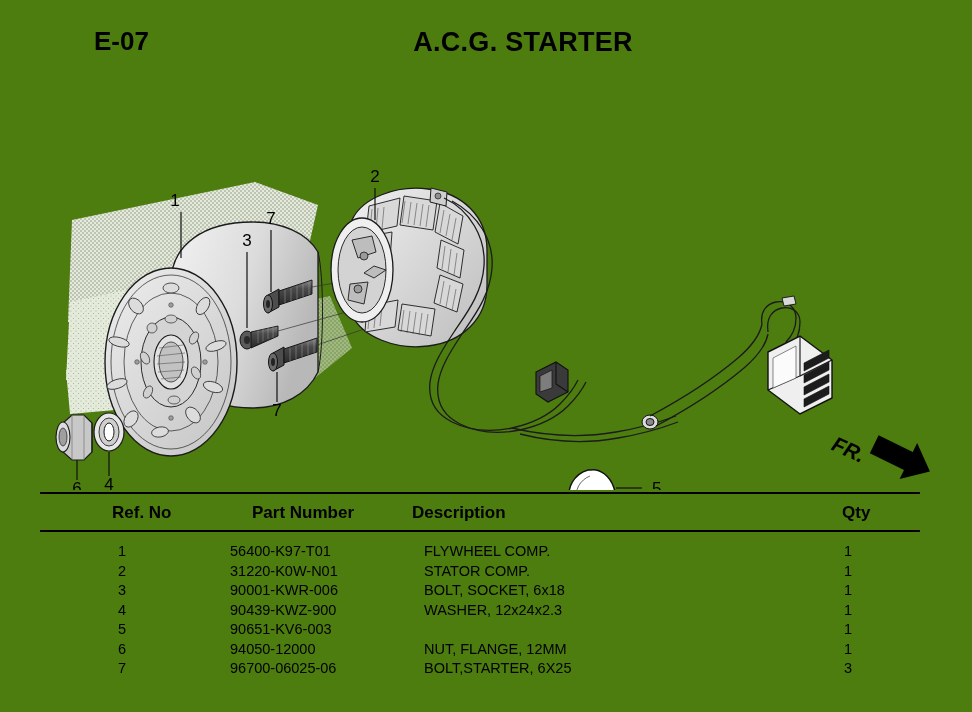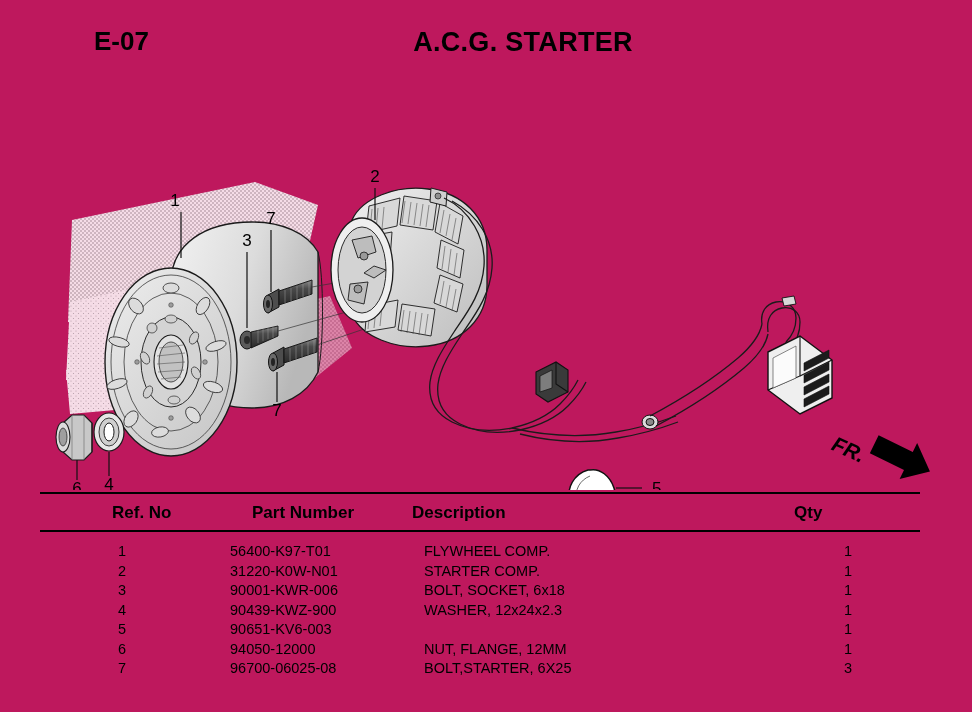--- a/index.html
+++ b/index.html
@@ -10,21 +10,21 @@
   }
   body {
     font-family: "Liberation Sans", sans-serif;
     color: #000000;
   }
   #page {
     position: relative;
     width: 972px;
     height: 712px;
     overflow: hidden;
-    background: #be185d;
+    background: #4d7c0f;
   }
 
   
   #section-code {
     position: absolute;
     left: 94px;
     top: 26px;
     font-size: 26px;
     font-weight: bold;
     letter-spacing: 0px;
@@ -102,21 +102,21 @@
   #table-header span {
     position: absolute;
     top: 9px;
     font-size: 17px;
     font-weight: bold;
     white-space: nowrap;
   }
   .col-ref   { left: 72px; }
   .col-part  { left: 212px; }
   .col-desc  { left: 372px; }
-  .col-qty   { left: 754px; text-align: right; }
+  .col-qty   { left: 802px; text-align: right; }
 
   #table-body {
     position: relative;
     padding-top: 11px;
   }
   .part-row {
     position: relative;
     height: 19.5px;
     font-size: 14.5px;
     white-space: nowrap;
@@ -499,21 +499,21 @@
     <div id="table-body">
       <div class="part-row">
         <span class="cell-ref">1</span>
         <span class="cell-part">56400-K97-T01</span>
         <span class="cell-desc">FLYWHEEL COMP.</span>
         <span class="cell-qty">1</span>
       </div>
       <div class="part-row">
         <span class="cell-ref">2</span>
         <span class="cell-part">31220-K0W-N01</span>
-        <span class="cell-desc">STARTER COMP.</span>
+        <span class="cell-desc">STATOR COMP.</span>
         <span class="cell-qty">1</span>
       </div>
       <div class="part-row">
         <span class="cell-ref">3</span>
         <span class="cell-part">90001-KWR-006</span>
         <span class="cell-desc">BOLT, SOCKET, 6x18</span>
         <span class="cell-qty">1</span>
       </div>
       <div class="part-row">
         <span class="cell-ref">4</span>
@@ -527,20 +527,20 @@
         <span class="cell-qty">1</span>
       </div>
       <div class="part-row">
         <span class="cell-ref">6</span>
         <span class="cell-part">94050-12000</span>
         <span class="cell-desc">NUT, FLANGE, 12MM</span>
         <span class="cell-qty">1</span>
       </div>
       <div class="part-row">
         <span class="cell-ref">7</span>
-        <span class="cell-part">96700-06025-08</span>
+        <span class="cell-part">96700-06025-06</span>
         <span class="cell-desc">BOLT,STARTER, 6X25</span>
         <span class="cell-qty">3</span>
       </div>
     </div>
   </div>
 
 </div>
 
 </body></html>

